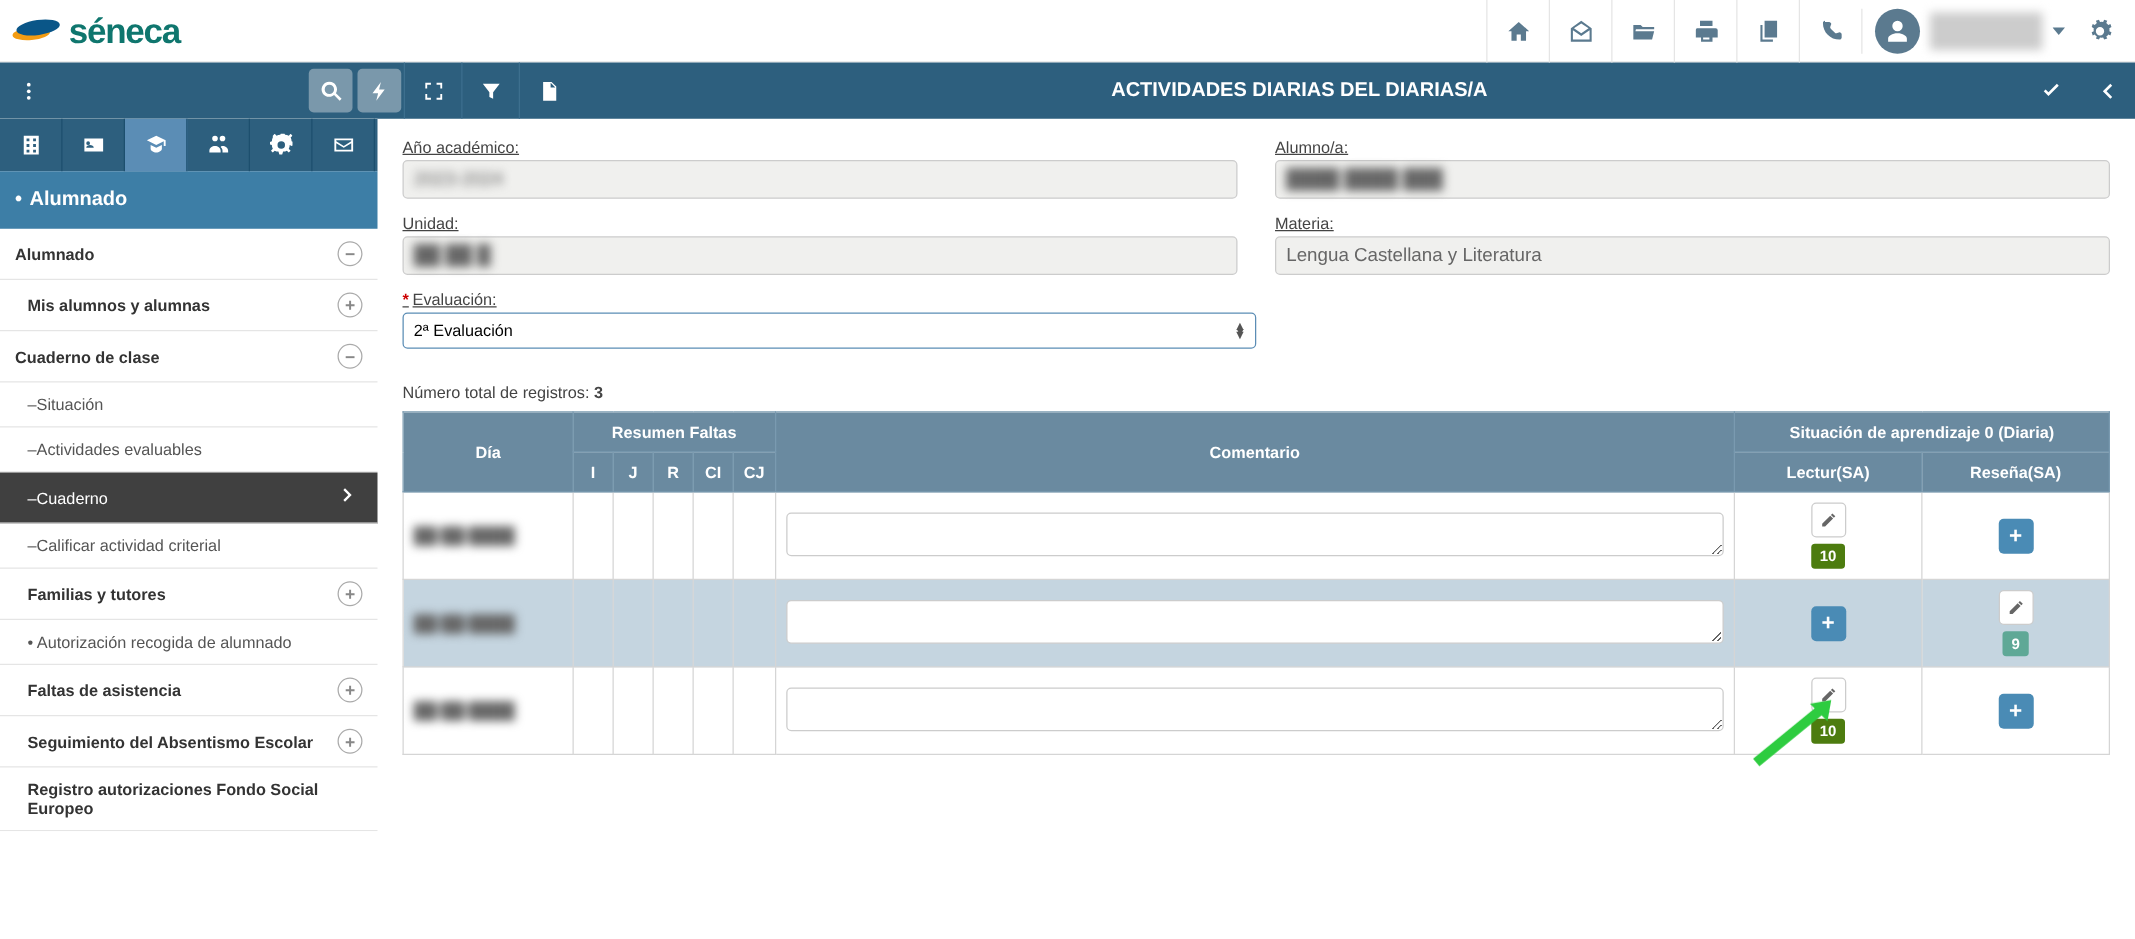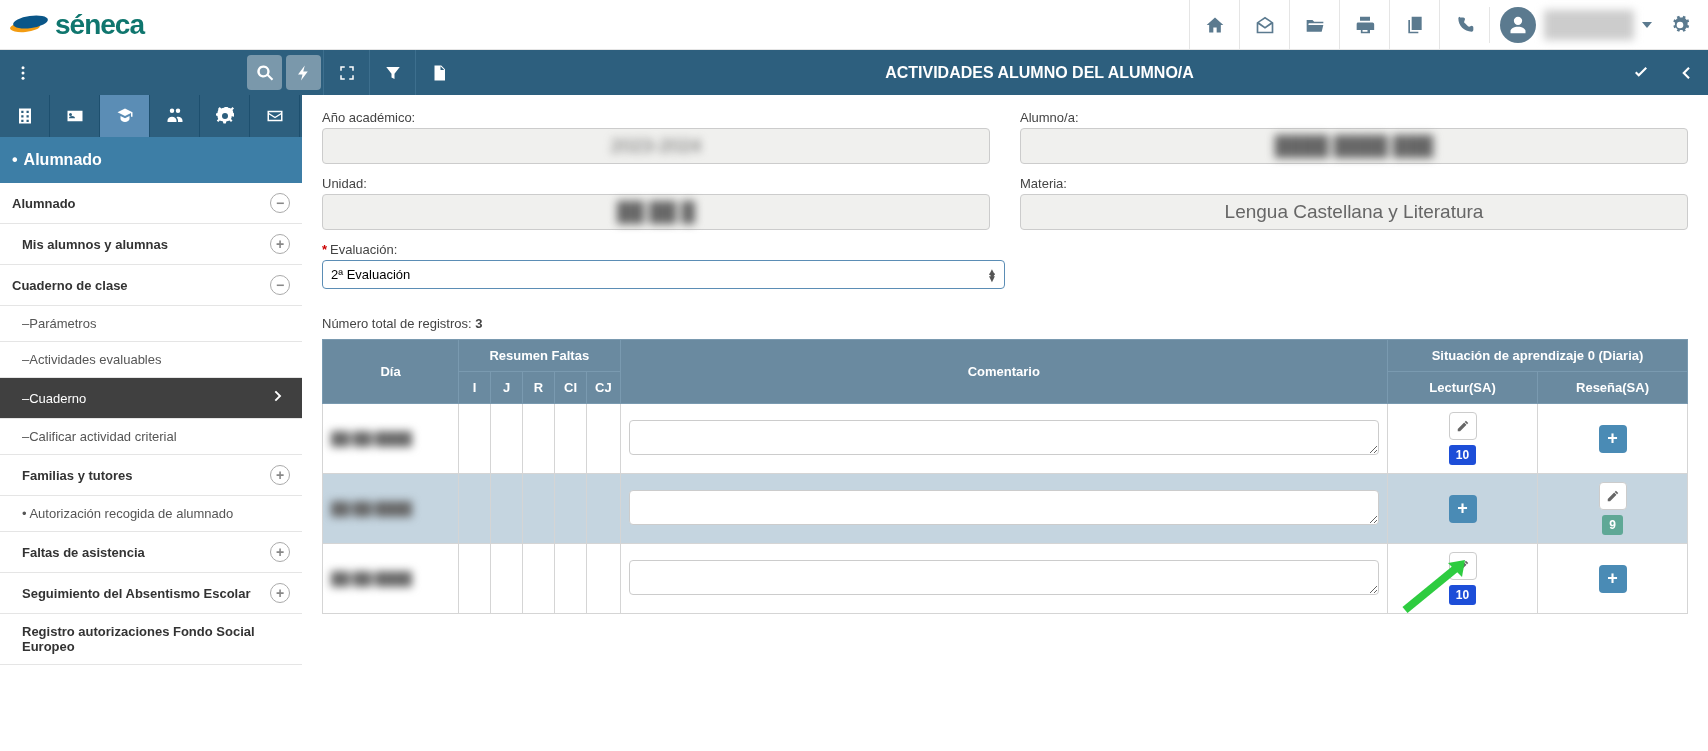--- a/index.html
+++ b/index.html
@@ -44,23 +44,23 @@
 .nav-item.sub2 { font-weight: normal; padding-left: 22px; color: #555; }
 .nav-item.active { background: #404040; color: #fff; position: relative; }
 .nav-item .toggle { width: 20px; height: 20px; border: 1px solid #aaa; border-radius: 50%; display: flex; align-items: center; justify-content: center; font-size: 14px; color: #888; line-height: 1; }
 .nav-item.active .chev-right { width: 20px; height: 20px; }
 .nav-item.active .chev-right svg { fill: #fff; width: 16px; height: 16px; }
 
 .main { flex: 1; padding: 15px 20px; }
 .form-row { display: flex; gap: 30px; }
 .form-col { flex: 1; }
 .form-group { margin-bottom: 12px; }
-.form-label { display: block; color: #444; margin-bottom: 3px; }
+.form-label { display: block; color: #444; margin-bottom: 3px; text-decoration: underline; }
 .form-label .req { color: #c00; font-weight: bold; margin-right: 3px; }
-.form-input { width: 100%; padding: 6px 8px; border: 1px solid #ccc; border-radius: 4px; background: #f7f7f5; font-size: 19px; text-align: center; }
+.form-input { width: 100%; padding: 6px 8px; border: 1px solid #ccc; border-radius: 4px; background: #f7f7f5; font-size: 15px; }
 .form-input.readonly { background: #f0f0ee; color: #666; }
 .form-input.blurred span { filter: blur(4px); display: inline-block; }
 .select-wrap { position: relative; }
 .select-wrap select { width: 100%; padding: 6px 8px; border: 1px solid #5b8db5; border-radius: 4px; background: #fff; font-size: 13px; appearance: none; }
 .select-wrap::after { content: "▾"; position: absolute; right: 10px; top: 50%; transform: translateY(-50%); color: #555; pointer-events: none; font-size: 11px; }
 .select-spin { position: absolute; right: 8px; top: 50%; transform: translateY(-50%); font-size: 10px; color: #555; pointer-events: none; line-height: 7px; }
 
 .records-count { margin: 15px 0 8px; color: #444; }
 .records-count b { font-weight: bold; }
 
@@ -73,21 +73,21 @@
 .col-f { width: 32px; }
 .col-comment { min-width: 560px; margin-top: 21px; }
 .col-act { width: 150px; text-align: center; }
 
 .day-cell { filter: blur(4px); color: #666; }
 .comment-box { width: 100%; height: 35px; border: 1px solid #ccc; border-radius: 4px; resize: both; padding: 4px; }
 .act-btns { display: flex; flex-direction: column; align-items: center; gap: 5px; }
 .btn-icon { display: inline-flex; align-items: center; justify-content: center; width: 28px; height: 28px; border: 1px solid #ccc; border-radius: 4px; background: #fff; cursor: pointer; }
 .btn-icon svg { width: 14px; height: 14px; fill: #666; }
 .btn-plus { display: inline-flex; align-items: center; justify-content: center; width: 28px; height: 28px; border-radius: 4px; background: #4a8bb5; color: #fff; cursor: pointer; font-size: 18px; font-weight: bold; }
-.score-badge { display: inline-block; padding: 3px 7px; background: #1d4ed8; color: #fff; border-radius: 3px; font-size: 12px; font-weight: bold; }
+.score-badge { display: inline-block; padding: 3px 7px; background: #4d7c0f; color: #fff; border-radius: 3px; font-size: 12px; font-weight: bold; }
 .score-badge.green { background: #5fa896; }
 
 .arrow-annotation { position: fixed; left: 1400px; top: 555px; pointer-events: none; }
 .arrow-annotation svg { width: 80px; height: 60px; }
 </style>
 </head>
 <body>
 
 <div class="top-header">
   <div class="logo">
@@ -174,21 +174,21 @@
       <svg viewBox="0 0 24 24">
         <path d="M3 4h18l-7 9v7l-4-2v-5L3 4z"></path>
       </svg>
     </div>
   <div class="tb-divider"></div>
   <div class="tb-btn">
       <svg viewBox="0 0 24 24">
         <path d="M6 2h9l5 5v15H6V2zm8 1v5h5l-5-5zM9 12h2a2 2 0 110 4H9v-4z"></path>
       </svg>
     </div>
-  <div class="tb-title">ACTIVIDADES ALUMNO DEL ALUMNO/A</div>
+  <div class="tb-title">ACTIVIDADES DIARIAS DEL DIARIAS/A</div>
   <div class="tb-right">
     <div class="tb-btn">
         <svg viewBox="0 0 24 24">
           <path d="M4 12l5 5L20 6l-2-2-9 9-3-3z"></path>
         </svg>
       </div>
     <div class="tb-btn">
         <svg viewBox="0 0 24 24">
           <path d="M15 4l2 2-6 6 6 6-2 2-8-8z"></path>
         </svg>
@@ -238,21 +238,21 @@
       <span class="toggle">−</span>
     </div>
     <div class="nav-item sub">
       <span>Mis alumnos y alumnas</span>
       <span class="toggle">+</span>
     </div>
     <div class="nav-item">
       <span>Cuaderno de clase</span>
       <span class="toggle">−</span>
     </div>
-    <div class="nav-item sub2">–Parámetros</div>
+    <div class="nav-item sub2">–Situación</div>
     <div class="nav-item sub2">–Actividades evaluables</div>
     <div class="nav-item sub2 active">
       <span>–Cuaderno</span>
       <span class="chev-right"><svg viewBox="0 0 24 24">
             <path d="M9 4l8 8-8 8-2-2 6-6-6-6z"></path>
           </svg></span>
     </div>
     <div class="nav-item sub2">–Calificar actividad criterial</div>
     <div class="nav-item sub">
       <span>Familias y tutores</span>

